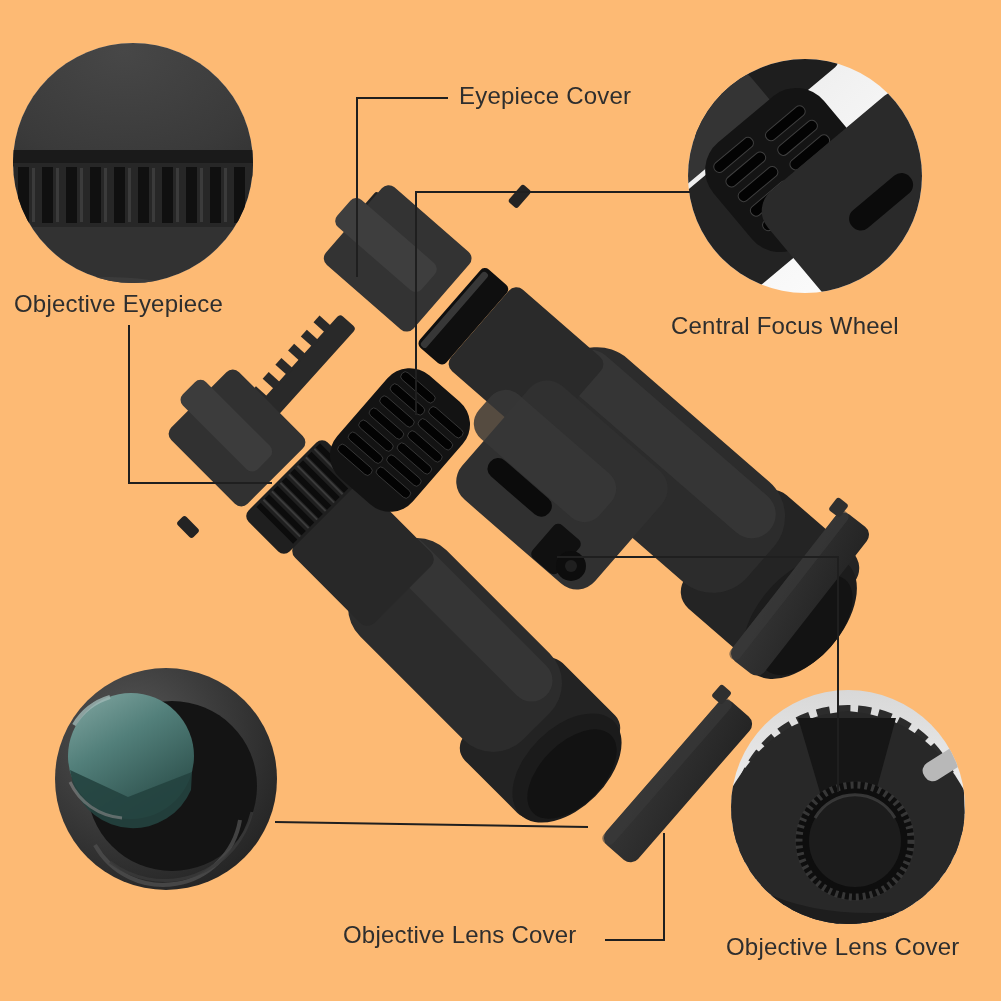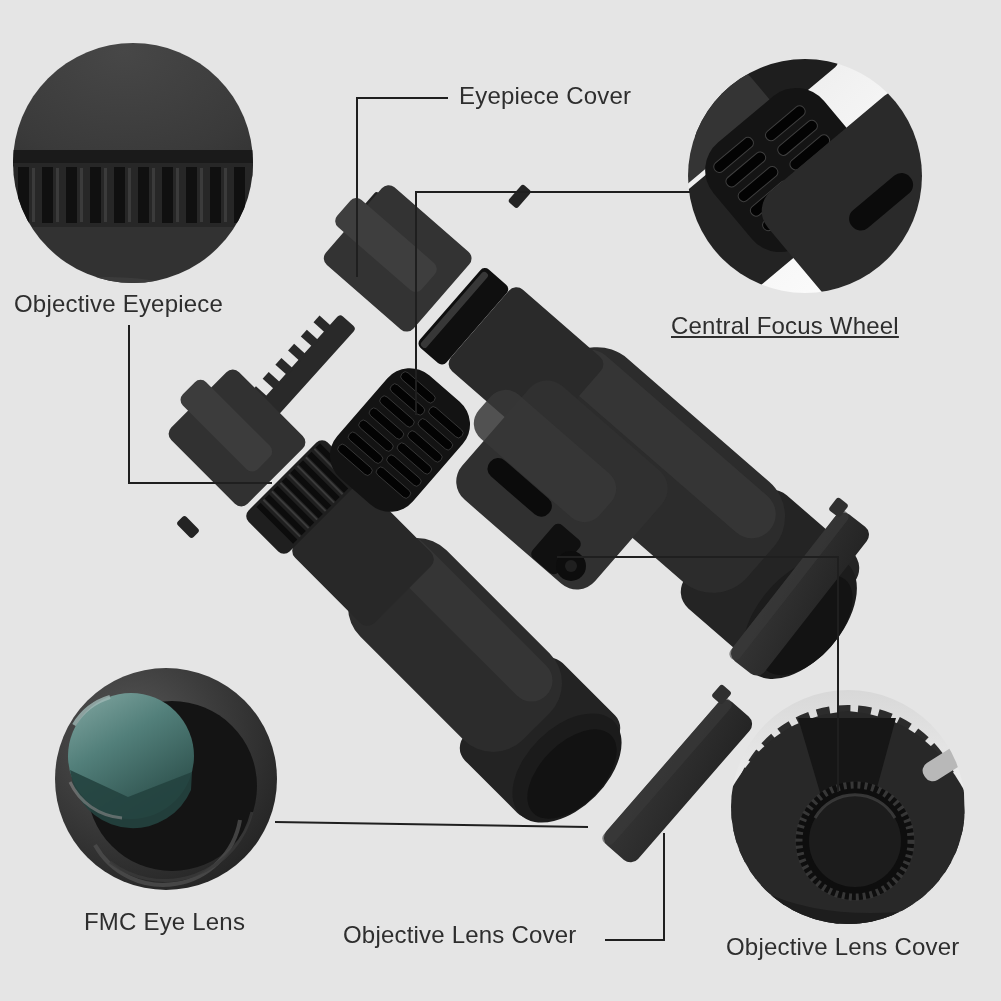--- a/index.html
+++ b/index.html
@@ -1,23 +1,23 @@
 <!DOCTYPE html>
 <html><head>
 <meta charset="utf-8">
 <style>
   html,body{margin:0;padding:0;background:#fff;}
-  .stage{position:relative;width:1001px;height:1001px;background:#e5e5e5;overflow:hidden;
+  .stage{position:relative;width:1001px;height:1001px;background:#fdba74;overflow:hidden;
          font-family:"Liberation Sans", sans-serif;}
   .stage svg{position:absolute;left:0;top:0;}
   .callout{position:absolute;font-size:24px;line-height:1.1;color:#2e2e2e;white-space:nowrap;
            letter-spacing:.2px;}
   .l-eyepiece-cover{left:459px;top:83px;}
   .l-rotatable{left:14px;top:291px;}
-  .l-focus-wheel{left:671px;top:313px;text-decoration:underline;}
+  .l-focus-wheel{left:671px;top:313px;}
   .l-fmc{left:84px;top:909px;}
   .l-obj-bottom{left:343px;top:922px;}
   .l-obj-right{left:726px;top:934px;}
 </style>
 </head>
 <body>
 
 <div class="stage">
 
 <svg width="1001" height="1001" viewBox="0 0 1001 1001">
@@ -272,16 +272,15 @@
     <path d="M129,325 L129,483 L272,483"></path>
     <path d="M275,822 L588,827"></path>
     <path d="M605,940 L664,940 L664,833"></path>
     <path d="M557,557 L838,557 L838,792"></path>
   </g>
 </svg>
 
   <div class="callout l-eyepiece-cover">Eyepiece Cover</div>
   <div class="callout l-rotatable">Objective Eyepiece</div>
   <div class="callout l-focus-wheel">Central Focus Wheel</div>
-  <div class="callout l-fmc">FMC Eye Lens</div>
   <div class="callout l-obj-bottom">Objective Lens Cover</div>
   <div class="callout l-obj-right">Objective Lens Cover</div>
 </div>
 
 </body></html>

